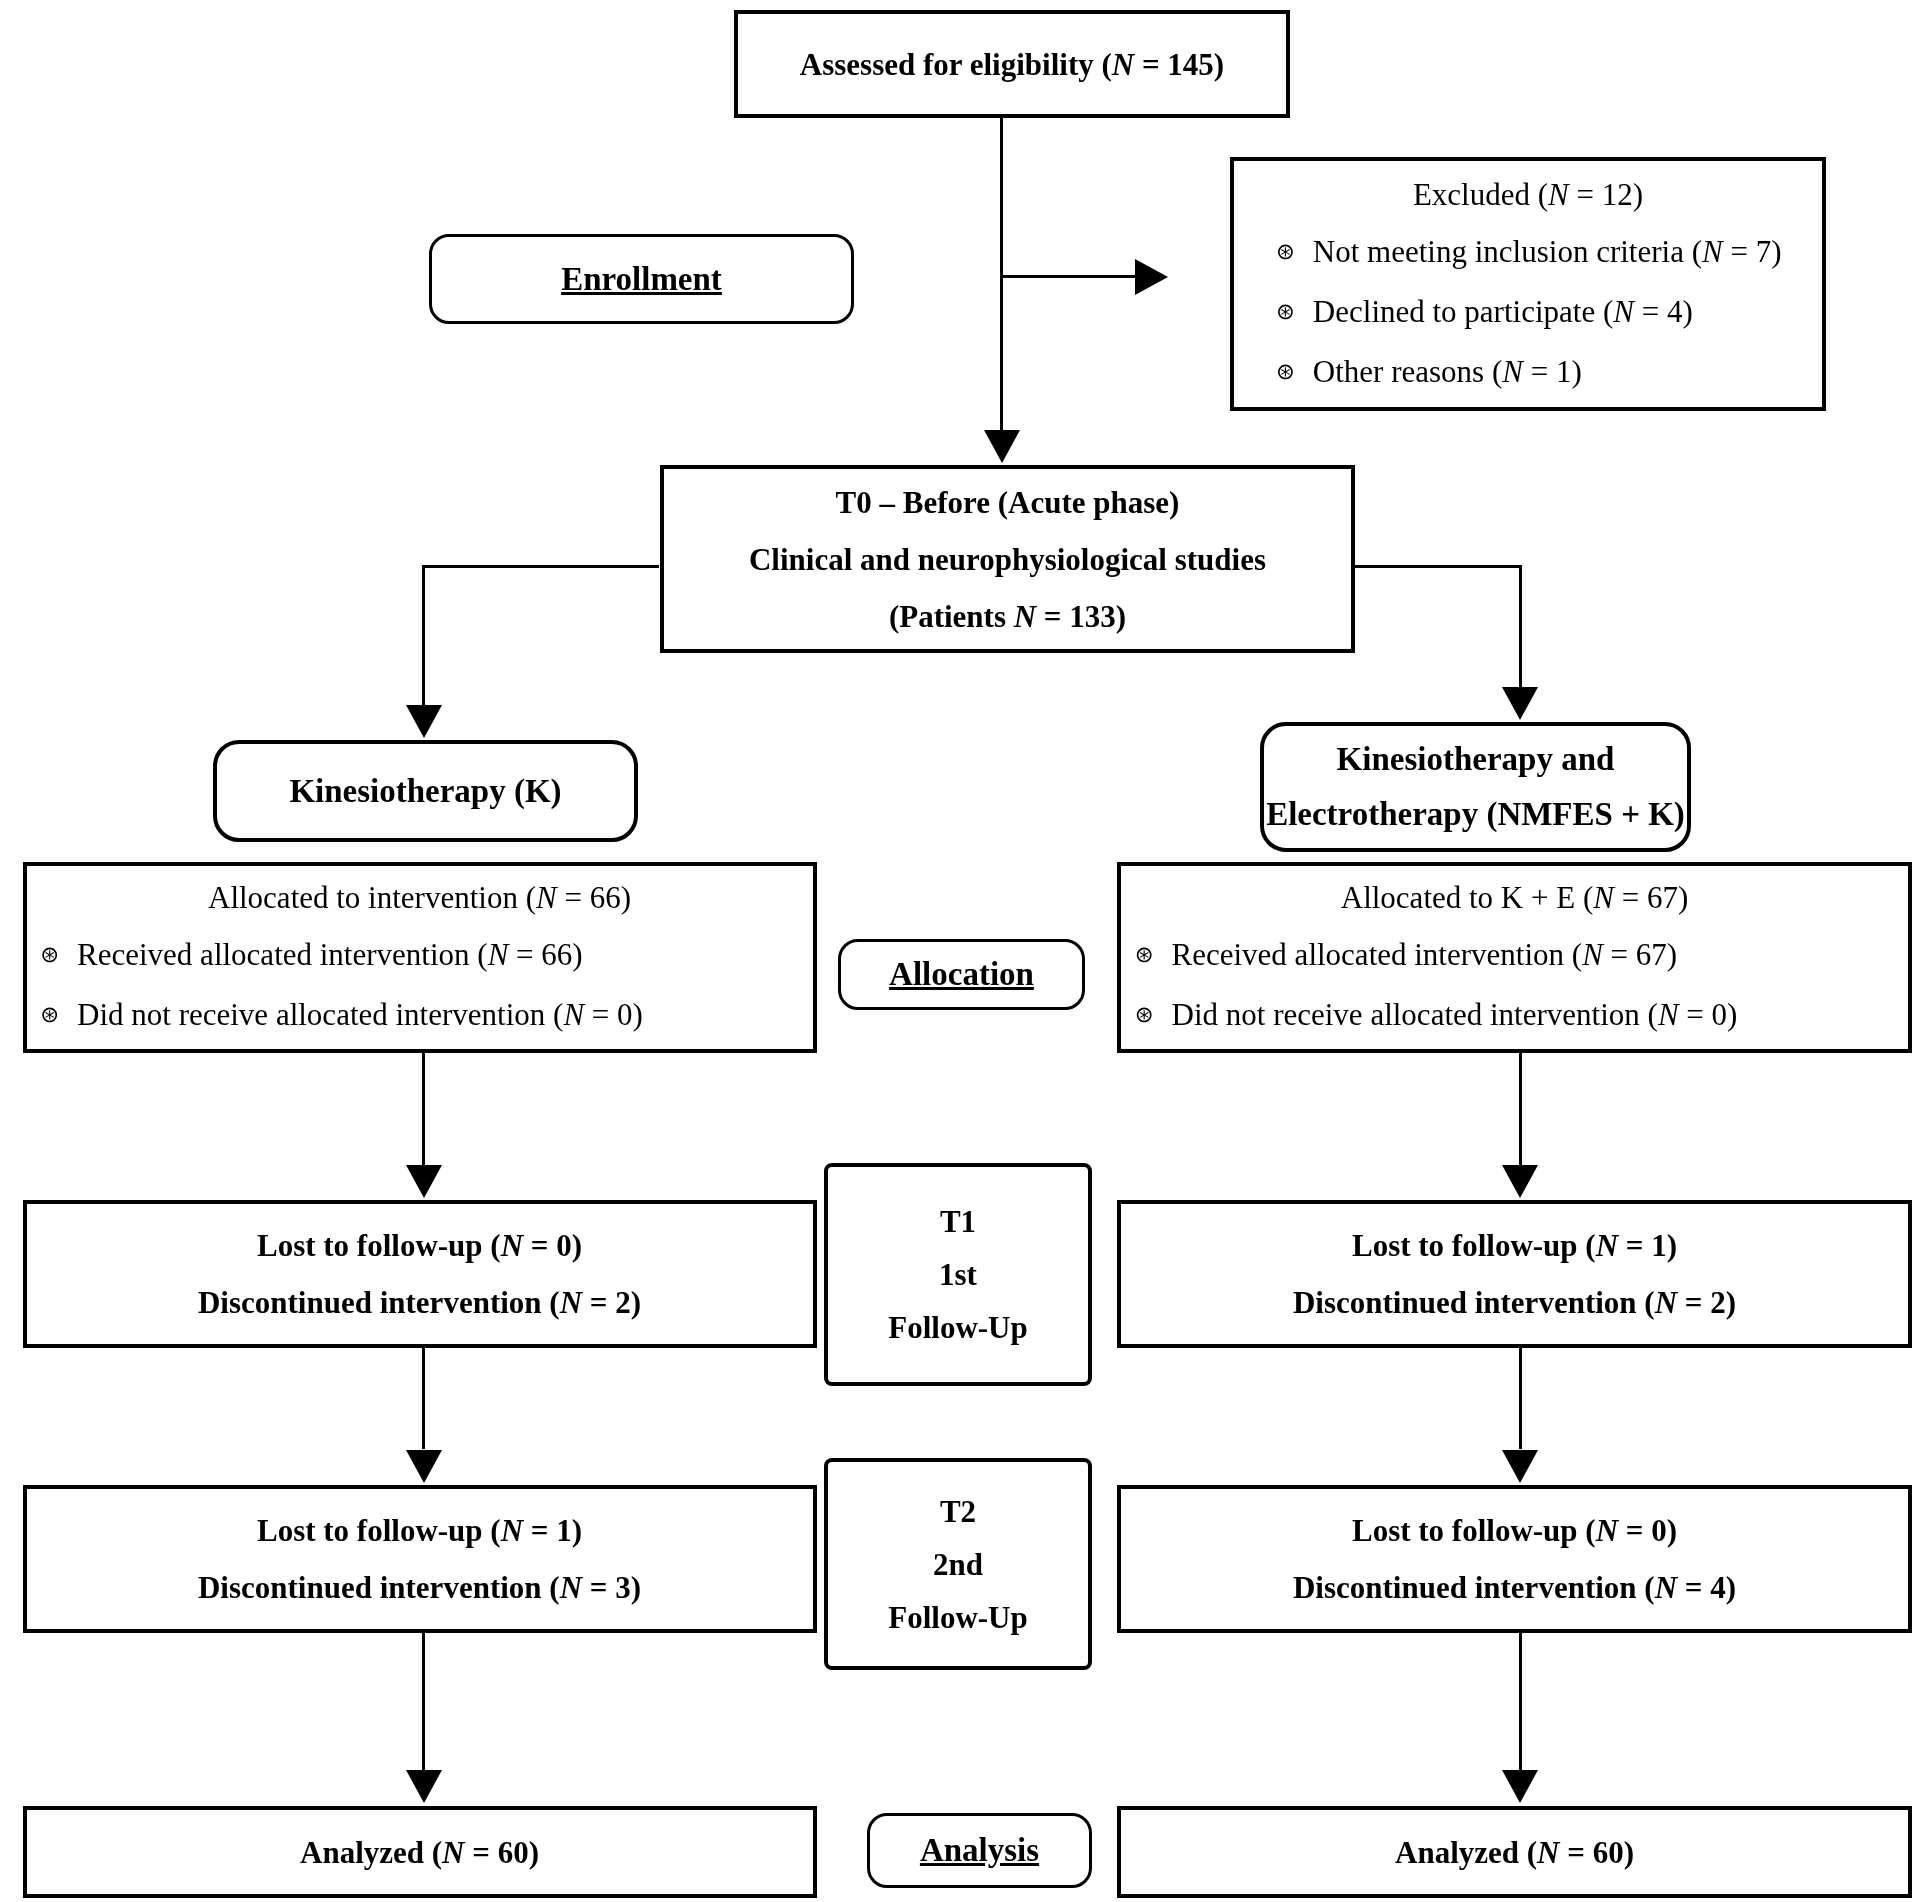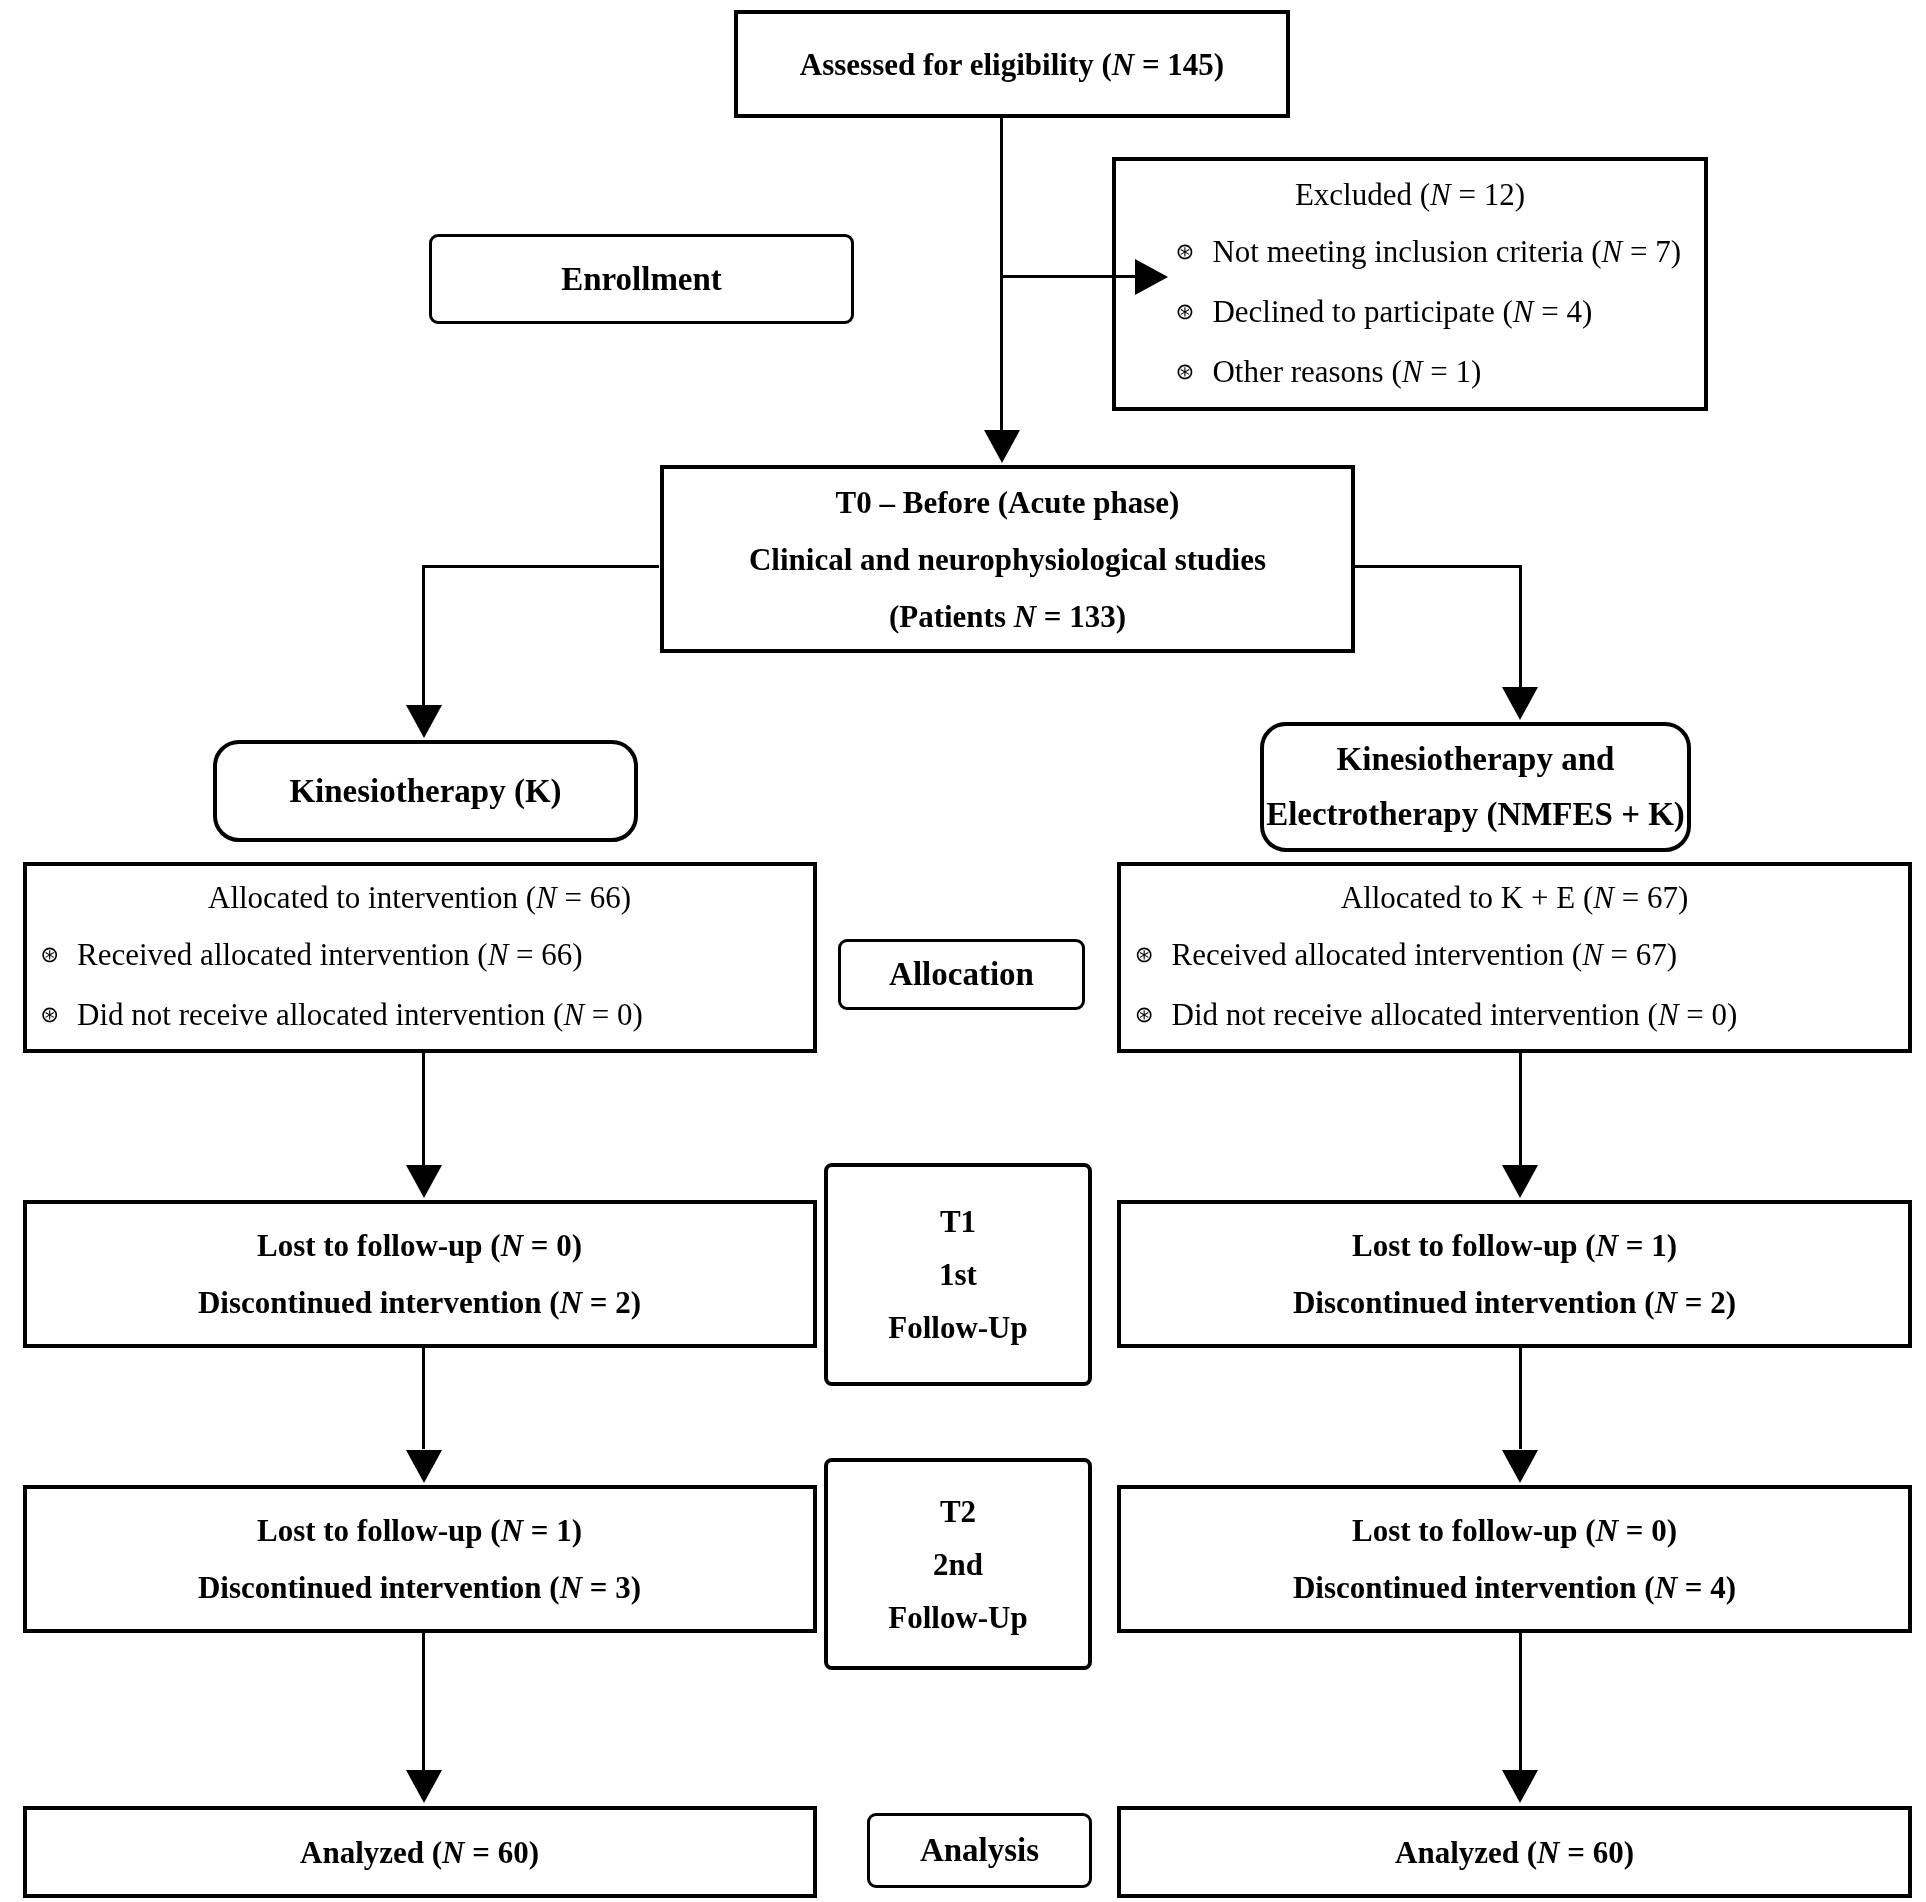--- a/index.html
+++ b/index.html
@@ -17,21 +17,21 @@
   }
   .rect{
     position:absolute;
     border:4.1px solid #000;
     background:#fff;
     box-sizing:border-box;
     display:flex;
     flex-direction:column;
     justify-content:center;
   }
-  .round{border-radius:9px;}
+  .round{border-radius:20px;text-decoration:underline;}
   .round-mid{border-radius:26px;}
   .round-big{border-radius:8px;}
   .center{align-items:center;text-align:center;font-weight:bold;}
   .bold{font-weight:700;font-size:33px;}
   .line{line-height:57px;}
   .title-line{line-height:57px;text-align:center;}
   .items{display:flex;flex-direction:column;}
   .bullet-row{
     display:flex;
     align-items:baseline;
@@ -68,21 +68,21 @@
 <div class="canvas">
 
   <div class="rect center" style="left:734px;top:10.2px;width:556px;height:108px;">
     <div class="line">Assessed for eligibility (<i>N</i> = 145)</div>
   </div>
 
   <div class="rect round center bold" style="left:429px;top:234px;width:425px;height:90px;border-width:3.4px;">
     <div>Enrollment</div>
   </div>
 
-  <div class="rect" style="left:1112px;top:157px;width:596px;height:254px;align-items:center;">
+  <div class="rect" style="left:1230px;top:157px;width:596px;height:254px;">
     <div class="title-line">Excluded (<i>N</i> = 12)</div>
     <div class="items pad-items-deep">
       <div class="bullet-row">
         <span class="bullet">⊛</span>
         <span>Not meeting inclusion criteria (<i>N</i> = 7)</span>
       </div>
       <div class="bullet-row">
         <span class="bullet">⊛</span>
         <span>Declined to participate (<i>N</i> = 4)</span>
       </div>

